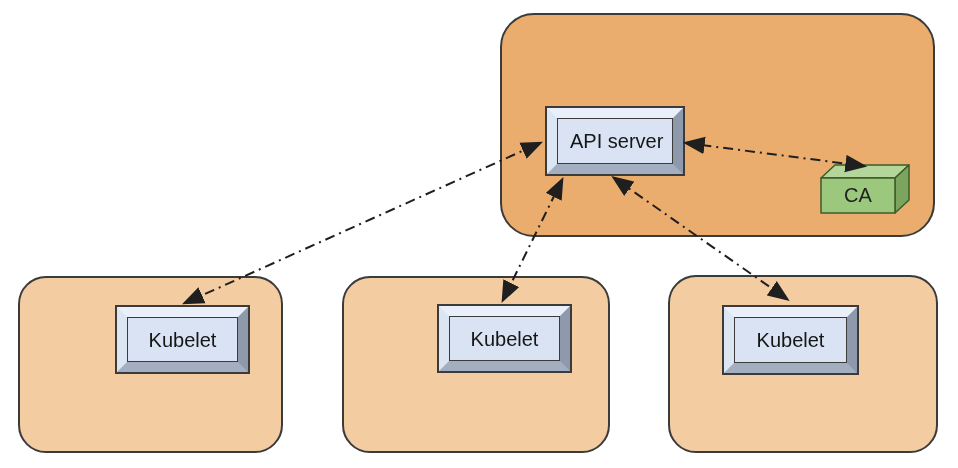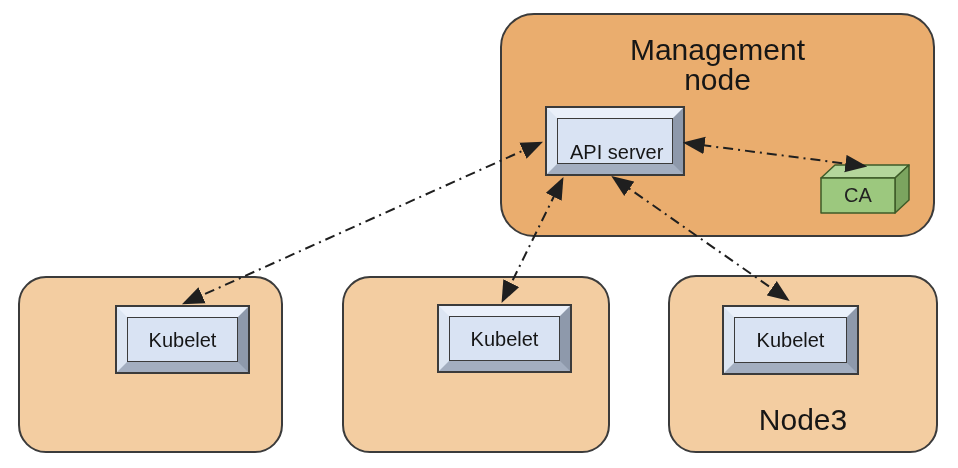--- a/index.html
+++ b/index.html
@@ -58,21 +58,21 @@
     border-left-color:var(--bevel-left);
     border-right-color:var(--bevel-right);
     border-bottom-color:var(--bevel-bottom);
   }
   .btn3d .face{
     position:absolute;inset:10px;border:1.5px solid var(--box-border);
     background:var(--button-face);
     display:flex;align-items:center;justify-content:center;
     font-size:20px;line-height:22px;color:var(--text);
   }
-  .btn3d .face.align-left{justify-content:flex-start;padding-left:12px;align-items:flex-end;}
+  .btn3d .face.align-left{justify-content:flex-start;padding-left:12px;}
   .api-server{left:43px;top:91px;width:140px;height:70px;}
   .kubelet{width:135px;height:69px;}
   .kubelet.k1{left:95px;top:27px;}
   .kubelet.k2{left:93px;top:26px;}
   .kubelet.k3{left:52px;top:28px;width:137px;height:70px;}
   
   .ca-svg{position:absolute;left:313px;top:144px;z-index:2;}
   .ca-svg polygon{stroke:var(--ca-border);stroke-width:1.5;stroke-linejoin:round;}
   .ca-svg .ca-top{fill:var(--ca-top);}
   .ca-svg .ca-side{fill:var(--ca-side);}
@@ -88,21 +88,20 @@
     stroke-dasharray:10 5 2 5;
   }
   #ah path{fill:var(--arrow);}
 </style>
 </head>
 <body>
 
 <div class="canvas">
 
   <div class="rounded-box management">
-    <div class="box-title">Management node</div>
 
     <div class="btn3d api-server">
       <div class="bevel"></div>
       <div class="face align-left">
         <span>API server</span>
       </div>
     </div>
 
     <svg class="ca-svg" width="100" height="58" viewBox="0 0 100 58">
       <polygon class="ca-top" points="6,19 20,6 94,6 80,19"></polygon>
@@ -130,21 +129,20 @@
     </div>
   </div>
 
   <div class="rounded-box node node3">
     <div class="btn3d kubelet k3">
       <div class="bevel"></div>
       <div class="face">
         <span>Kubelet</span>
       </div>
     </div>
-    <div class="node-label">Node3</div>
   </div>
 
   <svg id="arrows-svg" viewBox="0 0 958 468">
     <defs>
       <marker id="ah" viewBox="0 0 10 8" refX="8.5" refY="4" markerWidth="11" markerHeight="9" orient="auto-start-reverse">
         <path d="M0,0 L10,4 L0,8 Z"></path>
       </marker>
     </defs>
   <path d="M 185,303 L 540,143" class="conn-line" marker-end="url(#ah)" marker-start="url(#ah)"></path>
       <path d="M 503,300 L 562,180" class="conn-line" marker-end="url(#ah)" marker-start="url(#ah)"></path>

